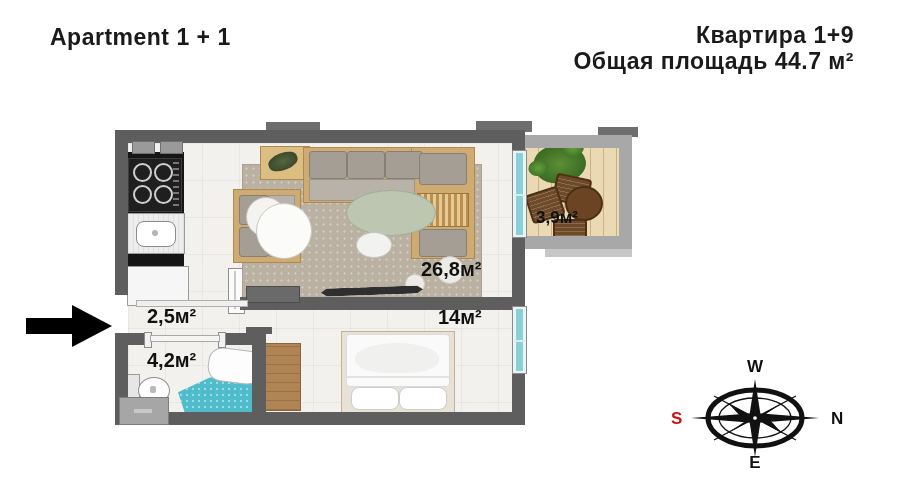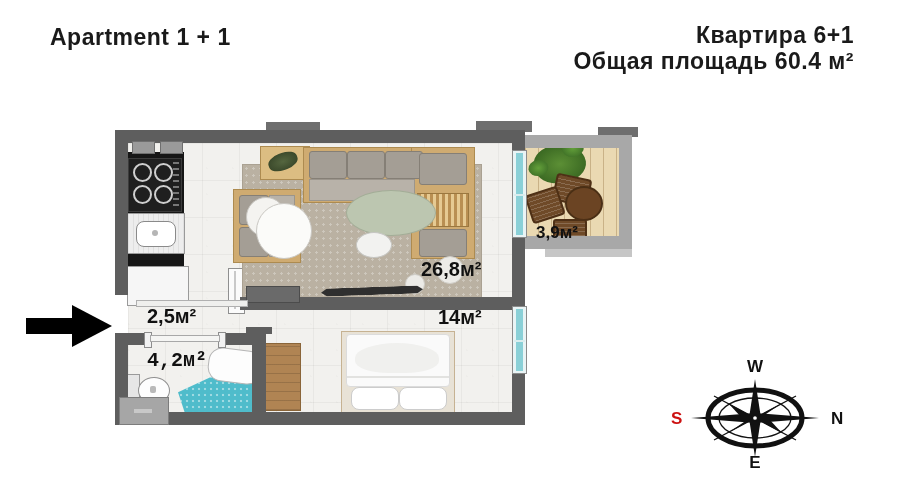--- a/index.html
+++ b/index.html
@@ -45,22 +45,22 @@
 </style>
 </head>
 <body>
 
 <div class="stage">
 
   <div class="abs hdr hdr-en">
     <div>Apartment 1 + 1</div>
   </div>
   <div class="abs hdr hdr-ru">
-    <div>Квартира 6+1</div>
-    <div>Общая площадь 60.4 м²</div>
+    <div>Квартира 1+9</div>
+    <div>Общая площадь 44.7 м²</div>
   </div>
 
   <div class="abs" style="left:26px;top:305px;width:86px;height:42px;z-index:9;">
     <div class="abs" style="left:0;top:13px;width:48px;height:16px;background:#000;"></div>
     <div class="abs" style="left:46px;top:0;width:0;height:0;border-left:40px solid #000;border-top:21px solid transparent;border-bottom:21px solid transparent;"></div>
   </div>
 
   <div class="abs" style="left:0;top:0;width:900px;height:500px;">
 
     <div class="abs floor" style="left:128px;top:143px;width:384px;height:269px;"></div>
@@ -169,24 +169,24 @@
     <div class="abs win" style="left:512px;top:150px;width:13px;height:86px;">
       <div class="glass"></div>
       <div class="mull"></div>
     </div>
     <div class="abs win" style="left:512px;top:306px;width:13px;height:66px;">
       <div class="glass"></div>
       <div class="mull"></div>
     </div>
 
     <div class="abs lbl" style="left:421px;top:258px;">26,8м²</div>
-    <div class="abs lbl" style="left:536px;top:208px;font-size:17px;margin-top:15px;">3,9м²</div>
+    <div class="abs lbl" style="left:536px;top:208px;font-size:17px;">3,9м²</div>
     <div class="abs lbl" style="left:147px;top:305px;">2,5м²</div>
     <div class="abs lbl" style="left:438px;top:306px;">14м²</div>
-    <div class="abs lbl" style="left:147px;top:349px;font-family:Liberation Mono, monospace;">4,2м²</div>
+    <div class="abs lbl" style="left:147px;top:349px;">4,2м²</div>
   </div>
 
   <svg class="abs" style="left:668px;top:352px;z-index:9;" width="180" height="122" viewBox="0 0 180 122">
     <g>
       <ellipse cx="87" cy="66" rx="47" ry="28" fill="none" stroke="#111" stroke-width="5"></ellipse>
       <ellipse cx="87" cy="66" rx="36" ry="20" fill="none" stroke="#111" stroke-width="1.3"></ellipse>
       <line x1="46" y1="44" x2="128" y2="88" stroke="#111" stroke-width="1.3"></line>
       <line x1="46" y1="88" x2="128" y2="44" stroke="#111" stroke-width="1.3"></line>
       <polygon points="23,66 87,61 151,66 87,71" fill="#111"></polygon>
       <polygon points="87,27 93,66 87,105 81,66" fill="#111"></polygon>

